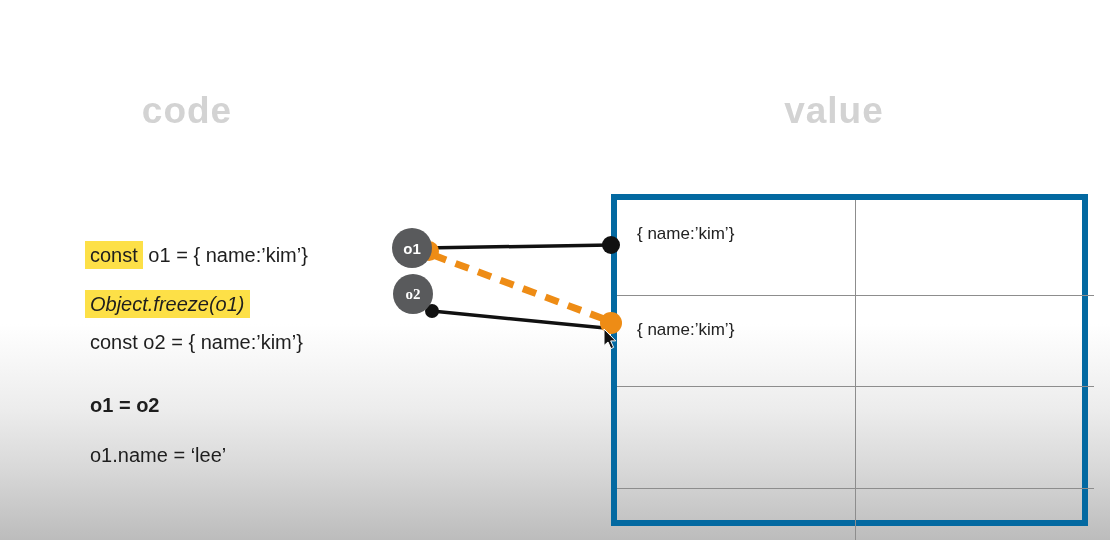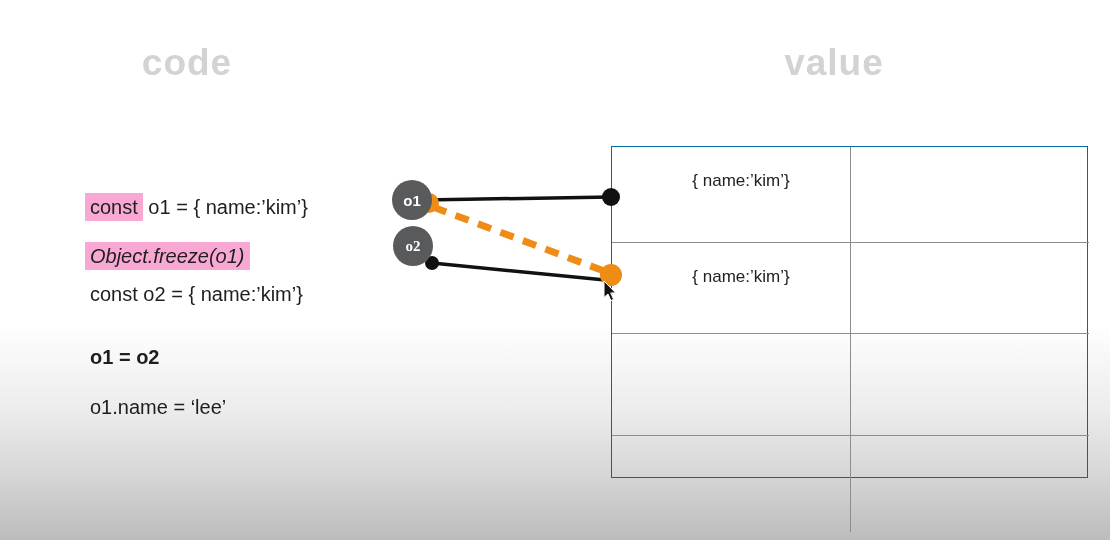--- a/index.html
+++ b/index.html
@@ -2,52 +2,52 @@
 <html><head>
 <meta charset="utf-8">
 <style>
   html,body{margin:0;padding:0;}
   body{
     width:1110px;height:540px;overflow:hidden;
     font-family:"Liberation Sans",sans-serif;
     background:linear-gradient(180deg,#ffffff 0%,#ffffff 60%,#ececec 76%,#d8d8d8 87%,#bcbcbc 100%);
     position:relative;
   }
-  .canvas{position:absolute;inset:0;}
+  .canvas{position:absolute;inset:0;margin-top:48px;}
   .hdr{
     position:absolute;top:42px;width:160px;text-align:center;
     font-size:37px;font-weight:700;color:#d3d3d3;letter-spacing:1px;
   }
   #h-code{left:107px;}
   #h-name{left:302px;}
   #h-value{left:754px;}
 
   .code-line{
     position:absolute;left:90px;font-size:20px;color:#1e1e1e;
     white-space:pre;line-height:24px;
   }
   #cl1{top:195px;}
   #cl2{top:244px;font-style:italic;}
   #cl3{top:282px;}
   #cl4{top:345px;font-weight:bold;}
   #cl5{top:395px;}
-  .hl{background:#f9a8d4;padding:3px 5px;margin-left:-5px;}
+  .hl{background:#fde047;padding:3px 5px;margin-left:-5px;}
 
   .node{
     position:absolute;width:40px;height:40px;border-radius:50%;
     background:#595a5c;color:#ffffff;font-size:15px;font-weight:700;
     display:flex;align-items:center;justify-content:center;
   }
   #node-o1{left:392px;top:180px;text-align:right;}
   #node-o2{left:393px;top:226px;font-family:Liberation Serif, serif;}
 
   .vtable{
     position:absolute;left:611px;top:146px;width:477px;height:332px;
     display:grid;grid-template-columns:239px 238px;grid-template-rows:96px 91px 102px 96px;
-    border:1px solid #0369a1;box-sizing:border-box;text-align:center;
+    border:6px solid #0369a1;box-sizing:border-box;
   }
   .cell{
     box-sizing:border-box;padding:24px 0 0 20px;
     font-size:17px;color:#222222;white-space:pre;
   }
   .cell.c0{border-right:1px solid #8d8d8d;}
   .cell.rdiv{border-bottom:1px solid #8d8d8d;}
 
   #overlay{position:absolute;left:0;top:0;pointer-events:none;}
 </style>

